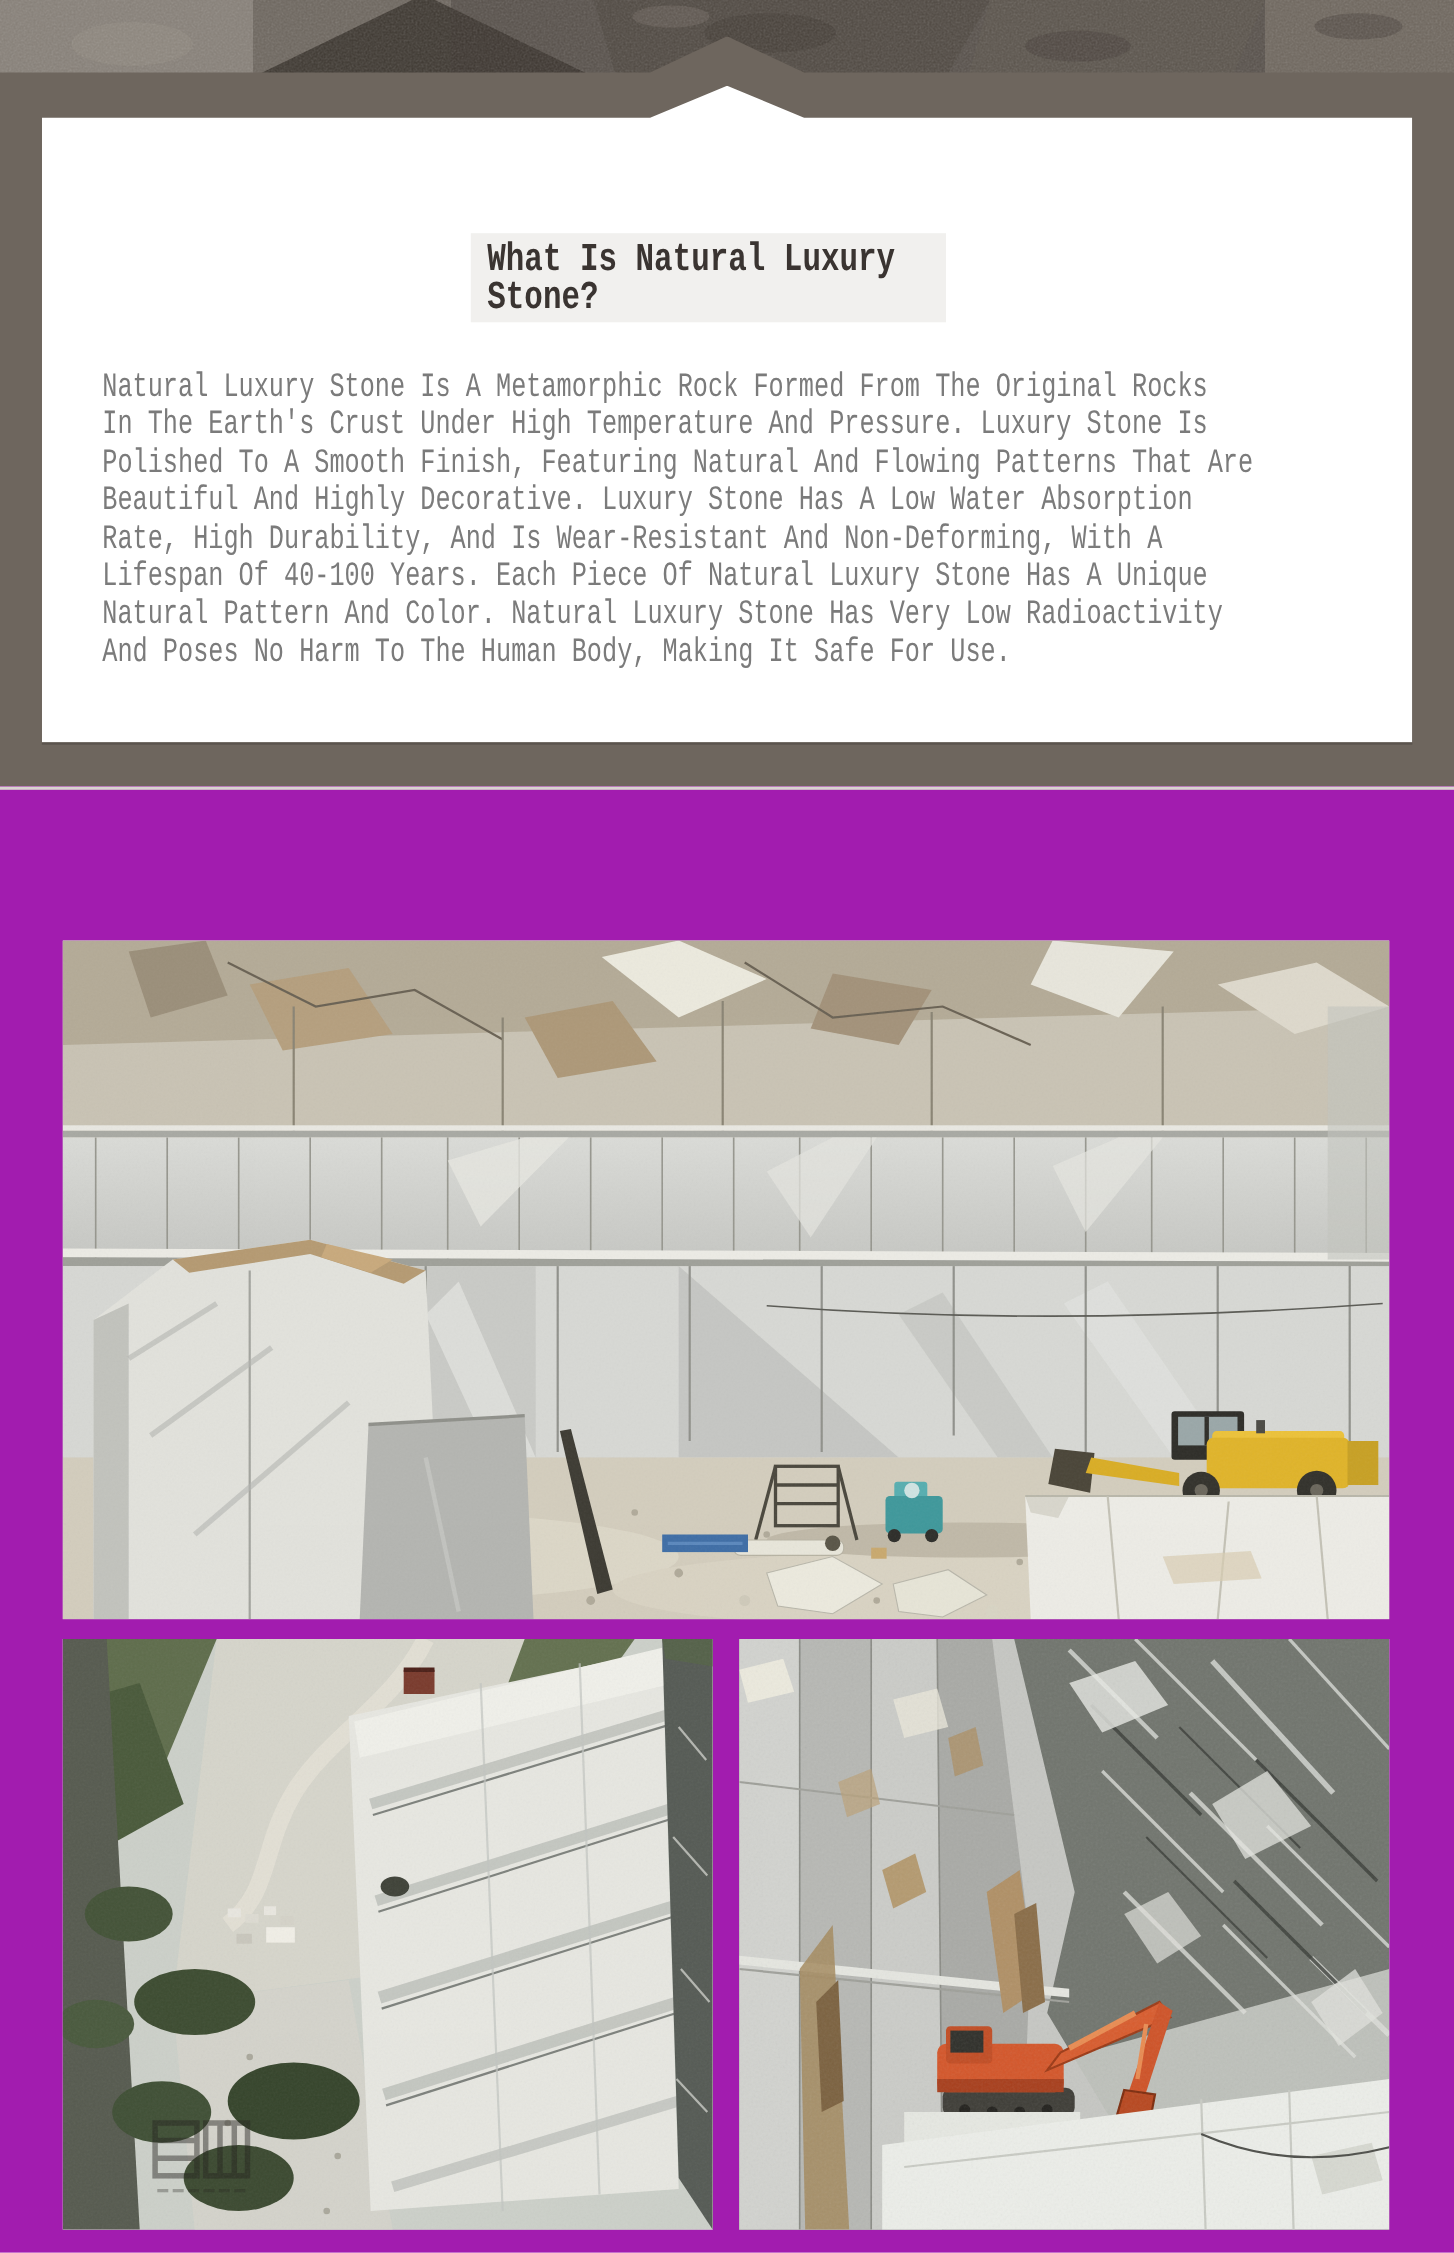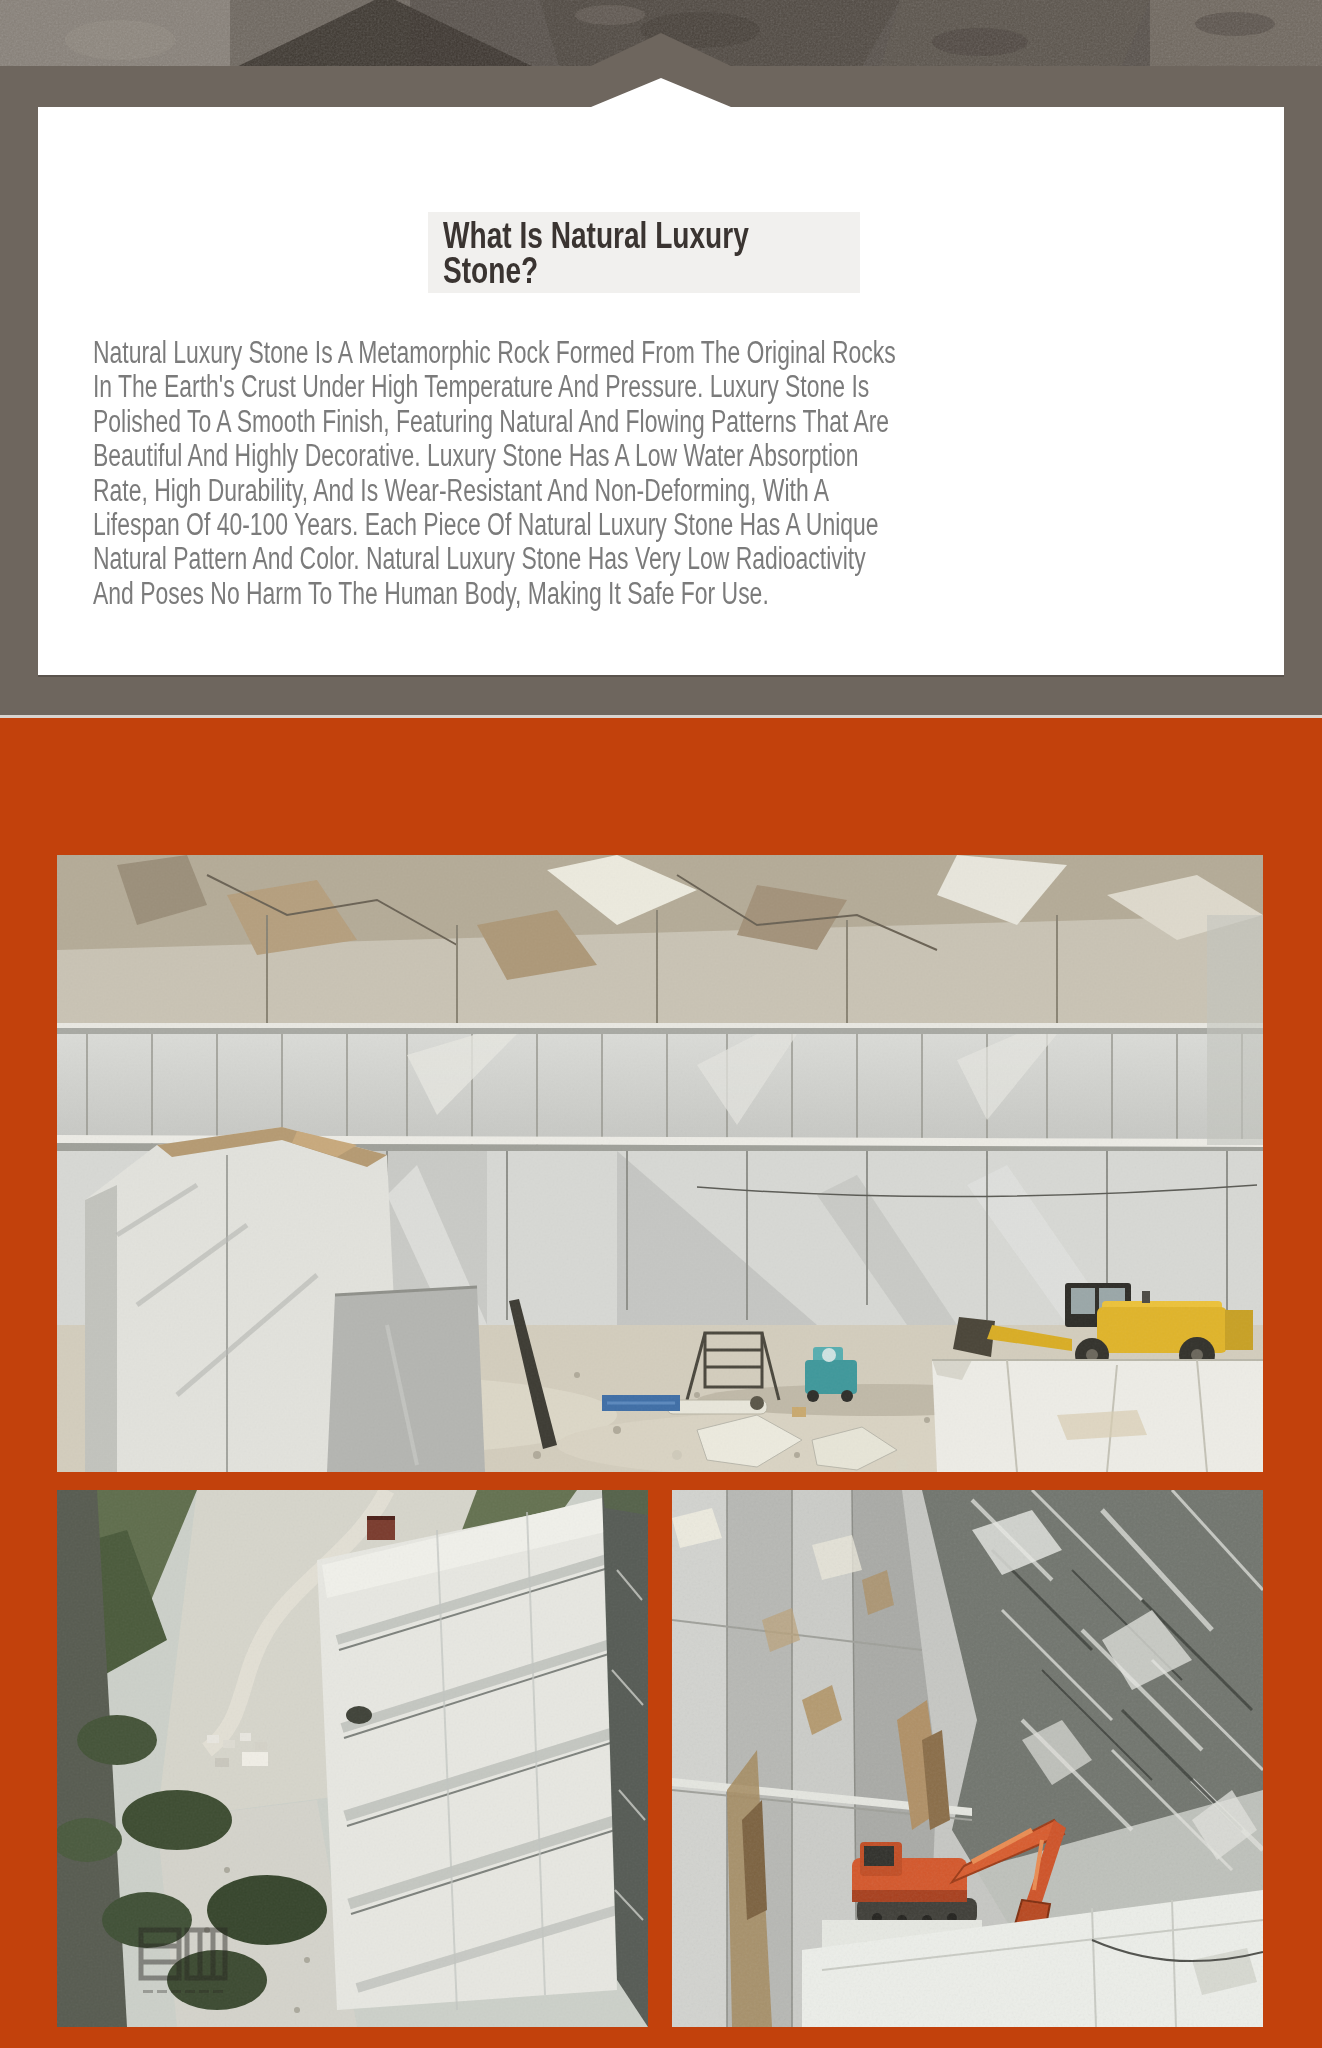--- a/index.html
+++ b/index.html
@@ -1,17 +1,17 @@
 <!DOCTYPE html>
 <html><head>
 <meta charset="utf-8">
 <style>
   html,body{margin:0;padding:0;background:#ffffff;}
-  .page{position:relative;width:1322px;height:2048px;background:#c2410c;overflow:hidden;
-        font-family:Liberation Sans, sans-serif;}
+  .page{position:relative;width:1322px;height:2048px;background:#a21caf;overflow:hidden;
+        font-family:Liberation Mono, monospace;}
   
   .hero-texture{position:absolute;left:0;top:0;width:1322px;height:120px;}
   .card-frame{position:absolute;left:0;top:33px;width:1322px;height:682px;background:#6e665e;
       clip-path:polygon(0 33px,591px 33px,661px 0,731px 33px,1322px 33px,1322px 682px,0 682px);}
   .frame-bottom-line{position:absolute;left:0;top:715px;width:1322px;height:3px;background:#d8d4d0;}
   .info-card{position:absolute;left:38px;top:78px;width:1246px;height:597px;background:#ffffff;
       clip-path:polygon(0 29px,553px 29px,623px 0,693px 29px,1246px 29px,1246px 597px,0 597px);}
   .card-shadow{position:absolute;left:38px;top:675px;width:1246px;height:2px;background:rgba(0,0,0,0.18);}
   .heading-box{position:absolute;left:390px;top:134px;width:432px;height:81px;background:#f1f0ee;}
   .heading-line{position:absolute;left:15px;white-space:nowrap;font-size:36px;font-weight:bold;

